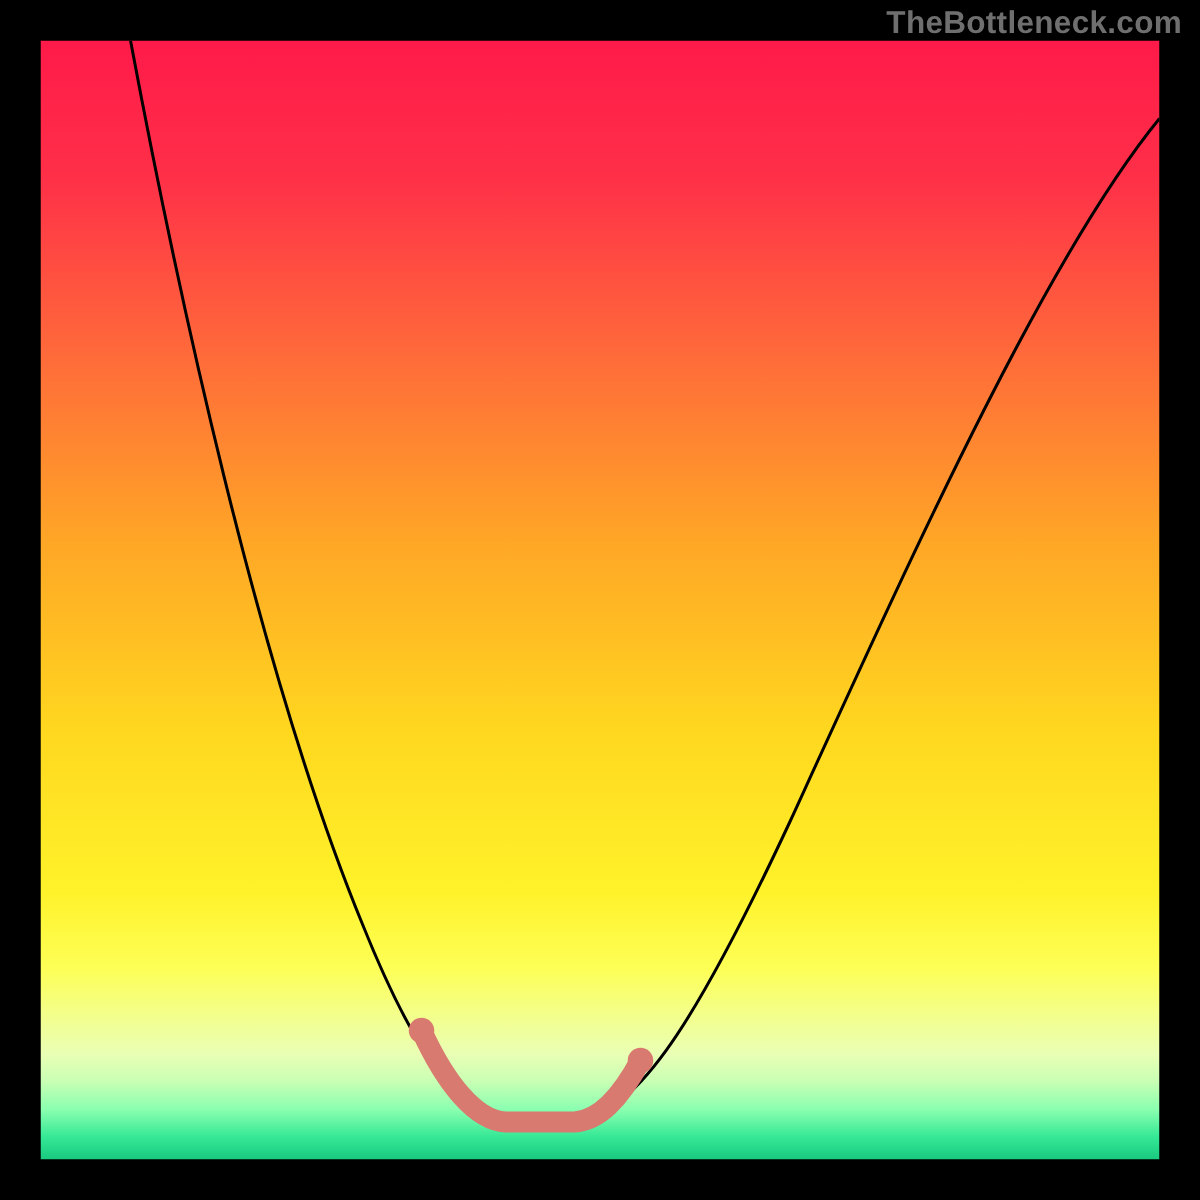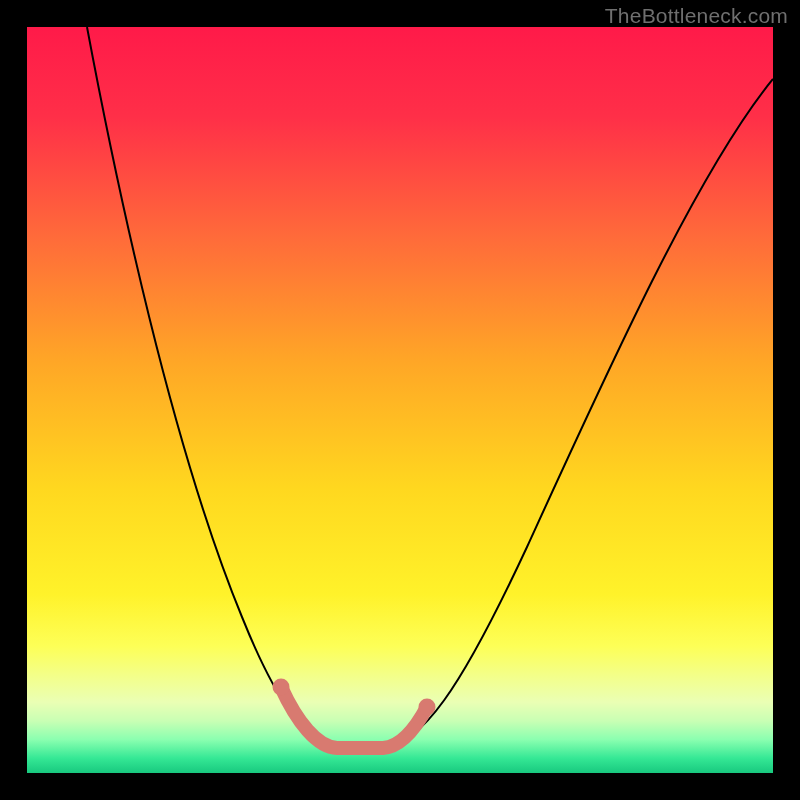--- a/index.html
+++ b/index.html
@@ -19,21 +19,21 @@
     height: 800px;
     background: #000;
   }
   .watermark {
     position: absolute;
     top: 4px;
     right: 12px;
     color: #6f6f6f;
     font-size: 21px;
     letter-spacing: 0.2px;
-    font-weight: 400;
+    font-weight: 700;
   }
   .plot {
     position: absolute;
     left: 27px;
     top: 27px;
     width: 746px;
     height: 746px;
     display: block;
   }
 </style>

